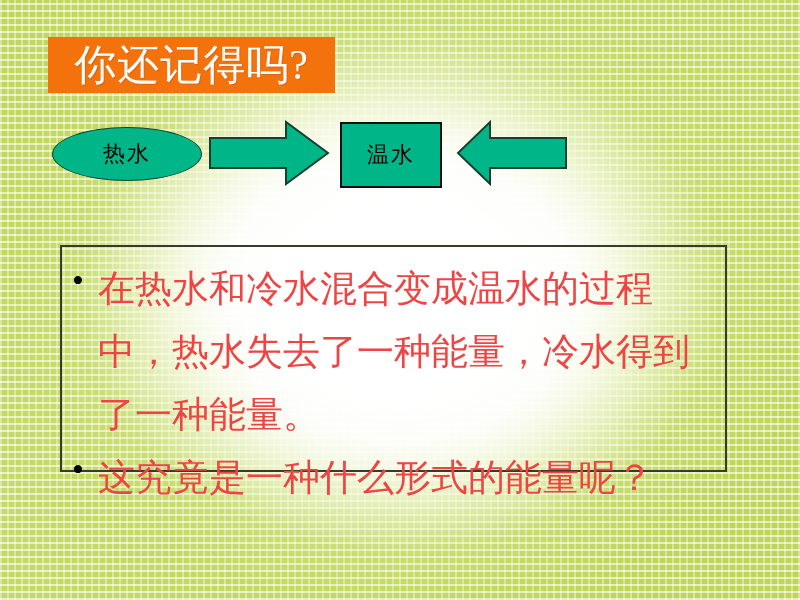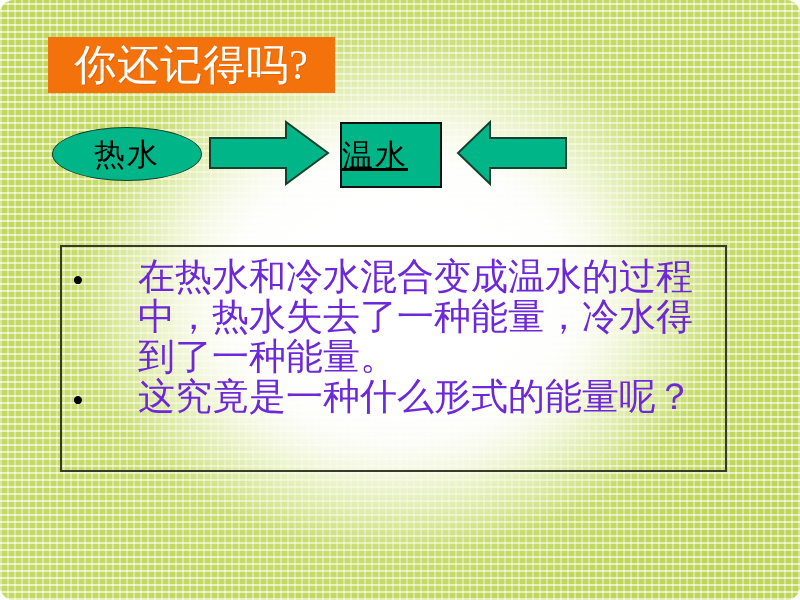--- a/index.html
+++ b/index.html
@@ -12,21 +12,20 @@
     overflow: hidden;
     font-family: "Liberation Serif", "DejaVu Serif", serif;
   }
 
   #slide {
     position: relative;
     width: 800px;
     height: 600px;
     overflow: hidden;
     background-color: #ffffff;
-    border-radius: 14px;
   }
 
   
   .bg-base {
     position: absolute;
     inset: 0;
     background:
       radial-gradient(ellipse 58% 62% at 50% 50%,
         rgba(255,255,255,1) 0%,
         rgba(255,255,255,1) 26%,
@@ -93,25 +92,25 @@
     display: flex;
     align-items: center;
     justify-content: center;
   }
   .node-rect {
     position: absolute;
     background: #00b588;
     border: 2px solid #101010;
     display: flex;
     align-items: center;
-    text-decoration: underline;
+    justify-content: center;
   }
   .node-label {
     color: #000000;
-    font-size: 31px;
+    font-size: 22px;
     line-height: 1;
     letter-spacing: 2px;
     white-space: nowrap;
     font-family: "Liberation Serif", "DejaVu Serif", serif;
   }
   #node-hot   { left: 52px;  top: 127px; width: 148px; height: 52px; }
   #node-warm  { left: 340px; top: 122px; width: 98px;  height: 62px; }
   #node-cold  { left: 583px; top: 127px; width: 146px; height: 52px; }
 
   .arrow-svg {
@@ -141,25 +140,24 @@
     flex: 0 0 auto;
     width: 26px;
     font-size: 34px;
     line-height: 48px;
     text-align: left;
     color: #000;
   }
   .bullet-text {
     flex: 1 1 auto;
     font-size: 37px;
-    line-height: 40px;
+    line-height: 63px;
     letter-spacing: 0px;
-    color: #6d28d9;
+    color: #ef4444;
     font-family: "Liberation Serif", "DejaVu Serif", serif;
-    padding-left: 40px;
   }
 </style>
 </head>
 <body>
 
 <div id="slide">
 
   <div class="bg-base"></div>
   <div class="bg-weave"></div>
   <div class="bg-glow"></div>

